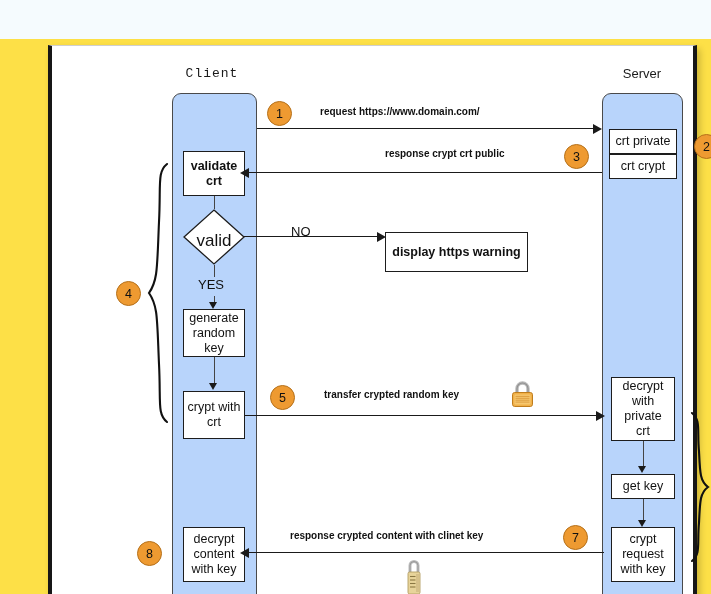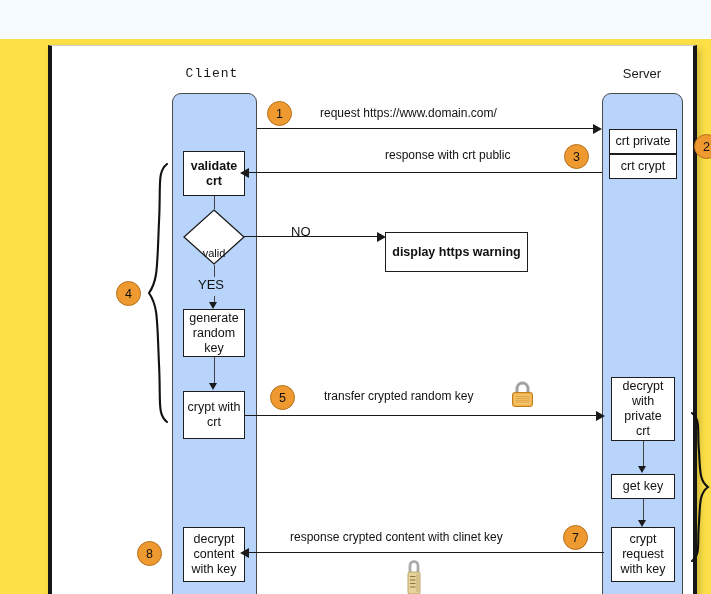--- a/index.html
+++ b/index.html
@@ -83,23 +83,23 @@
 
   
   .diamond-wrap {
     position: absolute;
     left: 131px; top: 163px;
     width: 62px; height: 56px;
   }
   .diamond-wrap svg { display: block; }
   .diamond-label {
     position: absolute;
-    left: 0; top: 16px; width: 62px; height: 56px;
+    left: 0; top: 4px; width: 62px; height: 56px;
     display: flex; align-items: center; justify-content: center;
-    font-size: 11px; color: #111;
+    font-size: 17px; color: #111;
   }
 
   
   .vline { position: absolute; background: #444; width: 1.5px; }
   .hline { position: absolute; background: #1a1a1a; height: 1.3px; }
 
   .arrow-down {
     position: absolute;
     width: 0; height: 0;
     border-left: 4.5px solid transparent;
@@ -117,23 +117,24 @@
     position: absolute;
     width: 0; height: 0;
     border-top: 5px solid transparent;
     border-bottom: 5px solid transparent;
     border-right: 9px solid #1a1a1a;
   }
 
   
   .msg-label {
     position: absolute;
-    font-size: 12px;
+    font-size: 10px;
     color: #111;
     white-space: nowrap;
+    font-weight: bold;
   }
 
   .branch-label {
     position: absolute;
     font-size: 13px;
     color: #111;
     white-space: nowrap;
   }
 
   
@@ -228,21 +229,21 @@
     <div class="pbox" style="left:559px; top:481px; width:64px; height:55px;">crypt
 request
 with key</div>
 
     <div class="hline" style="left:205px; top:82px; width:340px;"></div>
     <div class="arrow-right" style="left:541px; top:77.5px;"></div>
     <div class="msg-label" style="left:268px; top:60px;">request https://www.domain.com/</div>
 
     <div class="hline" style="left:196px; top:126px; width:354px;"></div>
     <div class="arrow-left" style="left:188px; top:121.5px;"></div>
-    <div class="msg-label" style="left:333px; top:102px;">response with crt public</div>
+    <div class="msg-label" style="left:333px; top:102px;">response crypt crt public</div>
 
     <div class="hline" style="left:193px; top:369px; width:355px;"></div>
     <div class="arrow-right" style="left:544px; top:364.5px;"></div>
     <div class="msg-label" style="left:272px; top:343px;">transfer crypted random key</div>
 
     <div class="padlock" style="left:457px; top:334px;">
       <svg width="27" height="28" viewBox="0 0 27 28" aria-hidden="true">
         <path d="M8 13 V8.5 a5.5 5.5 0 0 1 11 0 V13" fill="none" stroke="#b9b9b9" stroke-width="3.4"></path>
         <path d="M8 13 V8.5 a5.5 5.5 0 0 1 11 0 V13" fill="none" stroke="#8e8e8e" stroke-width="1.1"></path>
         <rect x="3.5" y="12.5" width="20" height="14" rx="2.2" fill="#f0b049" stroke="#c07d1c" stroke-width="1"></rect>

